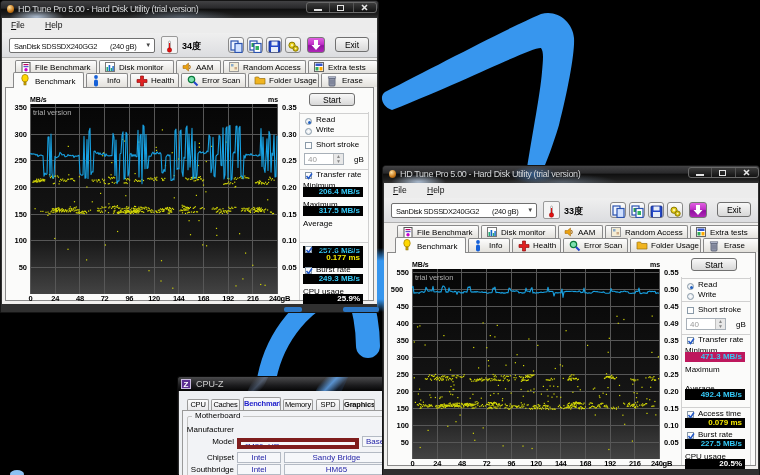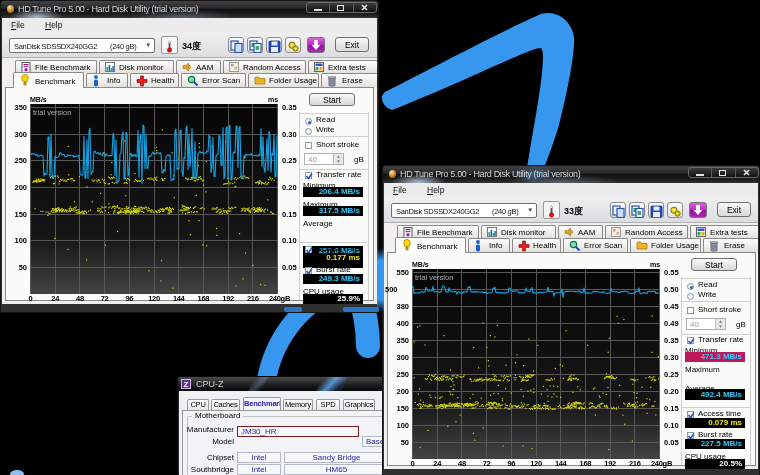--- a/index.html
+++ b/index.html
@@ -14,27 +14,27 @@
       <div style="position:absolute;left:72px;top:-4px;width:14px;height:26px;background:linear-gradient(115deg,rgba(120,160,210,0) 15%,rgba(140,170,215,0.35) 50%,rgba(120,160,210,0) 80%);transform:skewX(-25deg);"></div>
     </div>
     <div style="position:absolute;left:4px;top:2.5px;width:10px;height:10px;background:#5c2f93;border:1px solid #cabbe0;color:#fff;font-size:8px;font-weight:bold;text-align:center;line-height:9px;">Z</div>
     <div style="position:absolute;left:19px;top:2.5px;font-size:9px;color:#cecece;">CPU-Z</div>
     <div style="position:absolute;left:2px;top:15px;right:0;bottom:0;background:#eef0f3;">
       <div style="position:absolute;left:8px;top:8px;width:22px;height:11px;border:1px solid #9a9a9a;border-bottom:none;border-radius:2px 2px 0 0;background:linear-gradient(#fdfdfd,#e8e8ea);font-size:7.5px;letter-spacing:-0.2px;color:#000;font-weight:normal;text-align:center;line-height:10px;z-index:1;overflow:hidden;">CPU</div>
       <div style="position:absolute;left:32px;top:8px;width:29px;height:11px;border:1px solid #9a9a9a;border-bottom:none;border-radius:2px 2px 0 0;background:linear-gradient(#fdfdfd,#e8e8ea);font-size:7.5px;letter-spacing:-0.2px;color:#000;font-weight:normal;text-align:center;line-height:10px;z-index:1;overflow:hidden;">Caches</div>
       <div style="position:absolute;left:64px;top:6px;width:38px;height:13px;border:1px solid #9a9a9a;border-bottom:none;border-radius:2px 2px 0 0;background:#f4f5f8;font-size:7.5px;letter-spacing:-0.2px;color:#2222cc;font-weight:bold;text-align:center;line-height:12px;z-index:2;overflow:hidden;">Benchmark</div>
       <div style="position:absolute;left:104px;top:8px;width:30px;height:11px;border:1px solid #9a9a9a;border-bottom:none;border-radius:2px 2px 0 0;background:linear-gradient(#fdfdfd,#e8e8ea);font-size:7.5px;letter-spacing:-0.2px;color:#000;font-weight:normal;text-align:center;line-height:10px;z-index:1;overflow:hidden;">Memory</div>
       <div style="position:absolute;left:137px;top:8px;width:24px;height:11px;border:1px solid #9a9a9a;border-bottom:none;border-radius:2px 2px 0 0;background:linear-gradient(#fdfdfd,#e8e8ea);font-size:7.5px;letter-spacing:-0.2px;color:#000;font-weight:normal;text-align:center;line-height:10px;z-index:1;overflow:hidden;">SPD</div>
-      <div style="position:absolute;left:164px;top:8px;width:32px;height:11px;border:1px solid #9a9a9a;border-bottom:none;border-radius:2px 2px 0 0;background:linear-gradient(#fdfdfd,#e8e8ea);font-size:7.5px;letter-spacing:-0.2px;color:#000;font-weight:normal;text-align:center;line-height:10px;z-index:1;overflow:hidden;">Graphics</div>
+      <div style="position:absolute;left:164px;top:8px;width:32px;height:11px;border:1px solid #9a9a9a;border-bottom:none;border-radius:2px 2px 0 0;background:linear-gradient(#fdfdfd,#e8e8ea);font-size:7.5px;letter-spacing:-0.2px;color:#000;font-weight:bold;text-align:left;line-height:10px;z-index:1;overflow:hidden;">Graphics</div>
       <div style="position:absolute;left:3px;top:19px;right:-2px;height:85px;border:1px solid #9a9a9a;background:#f2f3f6;z-index:1;"></div>
       <div style="position:absolute;left:8px;top:25px;right:2px;height:76px;border:1px solid #c4c4c4;border-radius:2px;z-index:2;"></div>
       <div style="position:absolute;left:13px;top:20px;background:#f2f3f6;padding:0 3px;font-size:8px;color:#000;z-index:3;">Motherboard</div>
       <div style="position:absolute;left:2px;top:34px;width:53px;text-align:right;font-size:8px;color:#000;z-index:3;white-space:nowrap;">Manufacturer</div>
       <div style="position:absolute;left:2px;top:46px;width:53px;text-align:right;font-size:8px;color:#000;z-index:3;white-space:nowrap;">Model</div>
-      <div style="position:absolute;left:58px;top:35px;width:122px;height:11px;background:#f6f7fa;border:1px solid #7f1d1d;font-size:8px;color:#2525a8;text-align:left;line-height:10px;padding:0 3px;white-space:nowrap;overflow:hidden;z-index:3;">JM30_HR</div>
+      <div style="position:absolute;left:58px;top:47px;width:122px;height:11px;background:#f6f7fa;border:4px solid #7f1d1d;font-size:8px;color:#2525a8;text-align:left;line-height:10px;padding:0 3px;white-space:nowrap;overflow:hidden;z-index:3;">JM30_HR</div>
       <div style="position:absolute;left:183px;top:45px;width:27px;height:11px;background:#f6f7fa;border:1px solid #b4bac4;font-size:8px;color:#2525a8;text-align:left;line-height:10px;padding:0 3px;white-space:nowrap;overflow:hidden;z-index:3;">Base</div>
       <div style="position:absolute;left:2px;top:62px;width:53px;text-align:right;font-size:8px;color:#000;z-index:3;white-space:nowrap;">Chipset</div>
       <div style="position:absolute;left:58px;top:61px;width:44px;height:11px;background:#f6f7fa;border:1px solid #b4bac4;font-size:8px;color:#2525a8;text-align:center;line-height:10px;padding:0 3px;white-space:nowrap;overflow:hidden;z-index:3;">Intel</div>
       <div style="position:absolute;left:105px;top:61px;width:105px;height:11px;background:#f6f7fa;border:1px solid #b4bac4;font-size:8px;color:#2525a8;text-align:center;line-height:10px;padding:0 3px;white-space:nowrap;overflow:hidden;z-index:3;">Sandy Bridge</div>
       <div style="position:absolute;left:2px;top:74px;width:53px;text-align:right;font-size:8px;color:#000;z-index:3;white-space:nowrap;">Southbridge</div>
       <div style="position:absolute;left:58px;top:73px;width:44px;height:11px;background:#f6f7fa;border:1px solid #b4bac4;font-size:8px;color:#2525a8;text-align:center;line-height:10px;padding:0 3px;white-space:nowrap;overflow:hidden;z-index:3;">Intel</div>
       <div style="position:absolute;left:105px;top:73px;width:105px;height:11px;background:#f6f7fa;border:1px solid #b4bac4;font-size:8px;color:#2525a8;text-align:center;line-height:10px;padding:0 3px;white-space:nowrap;overflow:hidden;z-index:3;">HM65</div>
     </div>
   </div>
 <div style="position:absolute;left:0px;top:0px;width:379px;height:313px;z-index:20;">
@@ -1132,23 +1132,23 @@
               <ellipse cx="5" cy="4.2" rx="3.2" ry="3.8" fill="#ffd800" stroke="#a98500" stroke-width="0.8"></ellipse>
               <rect x="3.9" y="8" width="2.2" height="3" fill="#caa000" stroke="#8a7000" stroke-width="0.5"></rect>
             </svg></span>
           <span style="position:absolute;left:21px;top:4px;">Benchmark</span>
         </div>
       </div>
       <div style="position:absolute;left:28px;top:78px;font-size:7px;font-weight:bold;color:#000;">MB/s</div>
       <div style="position:absolute;left:266px;top:78px;font-size:7px;font-weight:bold;color:#000;">ms</div>
       <div style="position:absolute;left:1px;top:85.0px;width:24px;text-align:right;font-size:7.5px;font-weight:bold;color:#000;">550</div>
       <div style="position:absolute;left:280px;top:85.0px;width:25px;text-align:left;font-size:7.5px;font-weight:bold;color:#000;">0.55</div>
-      <div style="position:absolute;left:1px;top:102.0px;width:24px;text-align:left;font-size:7.5px;font-weight:bold;color:#000;">500</div>
+      <div style="position:absolute;left:1px;top:102.0px;width:24px;text-align:center;font-size:7.5px;font-weight:bold;color:#000;">500</div>
       <div style="position:absolute;left:280px;top:102.0px;width:25px;text-align:left;font-size:7.5px;font-weight:bold;color:#000;">0.50</div>
-      <div style="position:absolute;left:1px;top:118.9px;width:24px;text-align:right;font-size:7.5px;font-weight:bold;color:#000;">380</div>
+      <div style="position:absolute;left:1px;top:118.9px;width:24px;text-align:right;font-size:7.5px;font-weight:bold;color:#000;">450</div>
       <div style="position:absolute;left:280px;top:118.9px;width:25px;text-align:left;font-size:7.5px;font-weight:bold;color:#000;">0.45</div>
       <div style="position:absolute;left:1px;top:135.9px;width:24px;text-align:right;font-size:7.5px;font-weight:bold;color:#000;">400</div>
       <div style="position:absolute;left:280px;top:135.9px;width:25px;text-align:left;font-size:7.5px;font-weight:bold;color:#000;">0.49</div>
       <div style="position:absolute;left:1px;top:152.8px;width:24px;text-align:right;font-size:7.5px;font-weight:bold;color:#000;">350</div>
       <div style="position:absolute;left:280px;top:152.8px;width:25px;text-align:left;font-size:7.5px;font-weight:bold;color:#000;">0.35</div>
       <div style="position:absolute;left:1px;top:169.8px;width:24px;text-align:right;font-size:7.5px;font-weight:bold;color:#000;">300</div>
       <div style="position:absolute;left:280px;top:169.8px;width:25px;text-align:left;font-size:7.5px;font-weight:bold;color:#000;">0.30</div>
       <div style="position:absolute;left:1px;top:186.7px;width:24px;text-align:right;font-size:7.5px;font-weight:bold;color:#000;">250</div>
       <div style="position:absolute;left:280px;top:186.7px;width:25px;text-align:left;font-size:7.5px;font-weight:bold;color:#000;">0.25</div>
       <div style="position:absolute;left:1px;top:203.7px;width:24px;text-align:right;font-size:7.5px;font-weight:bold;color:#000;">200</div>

